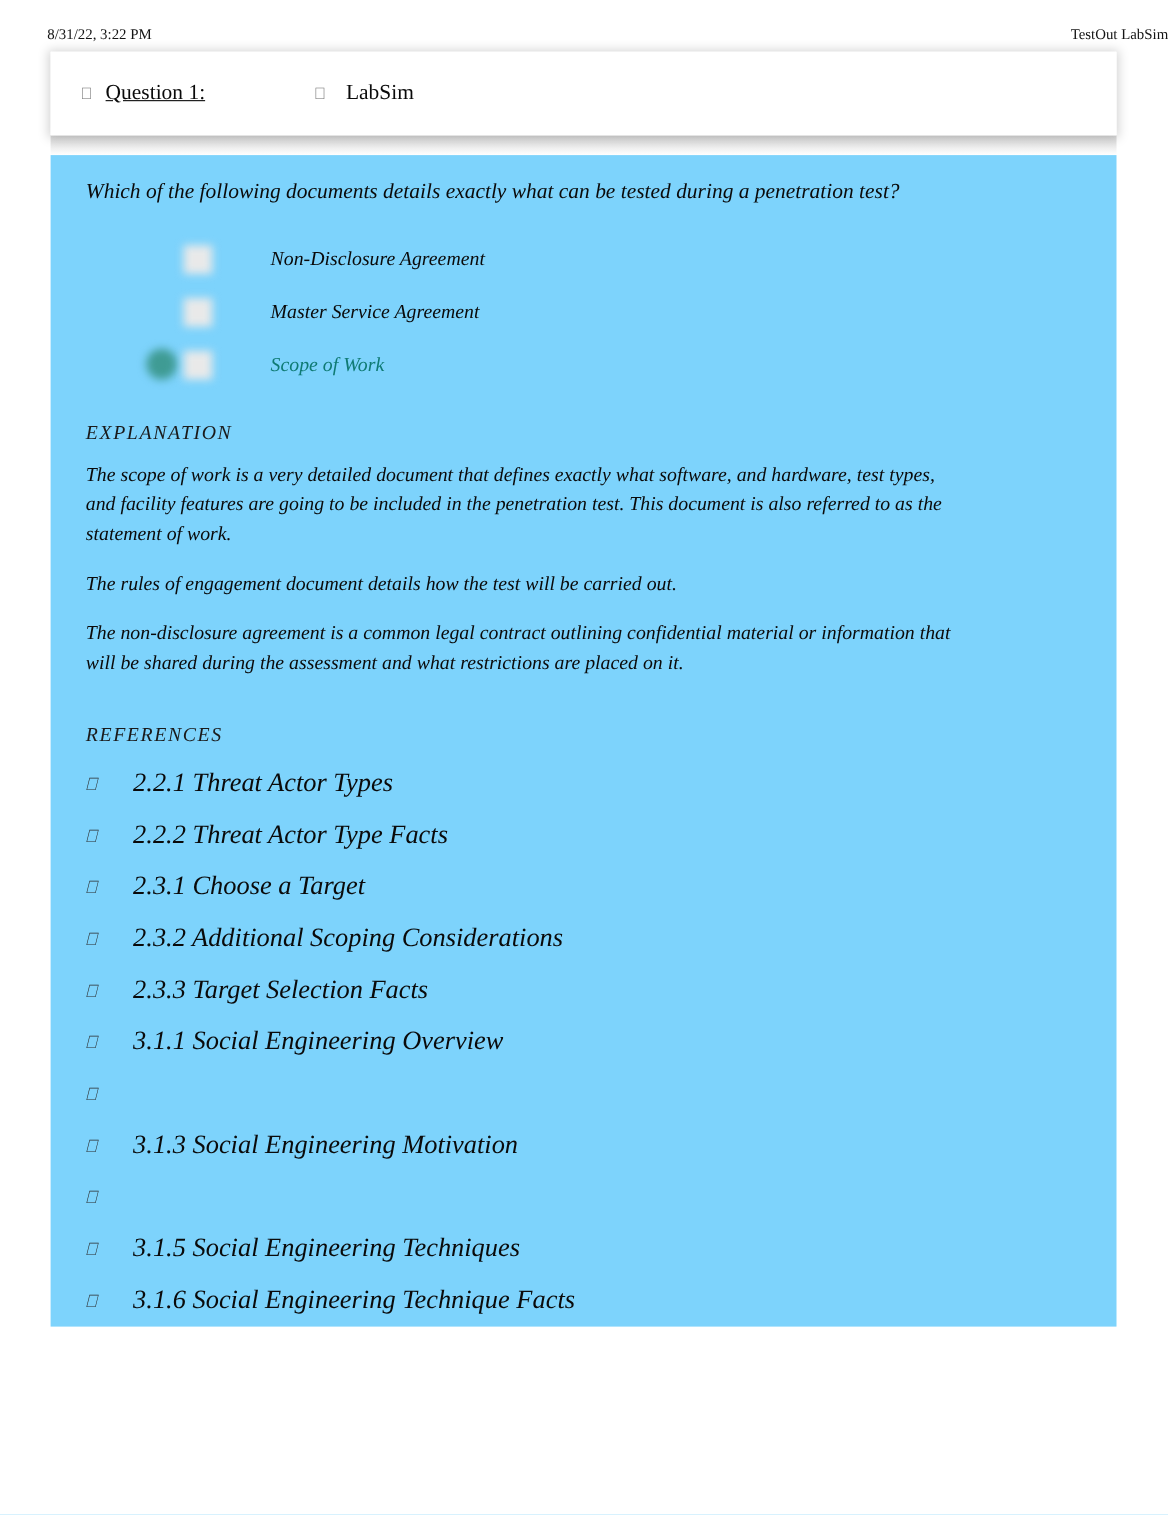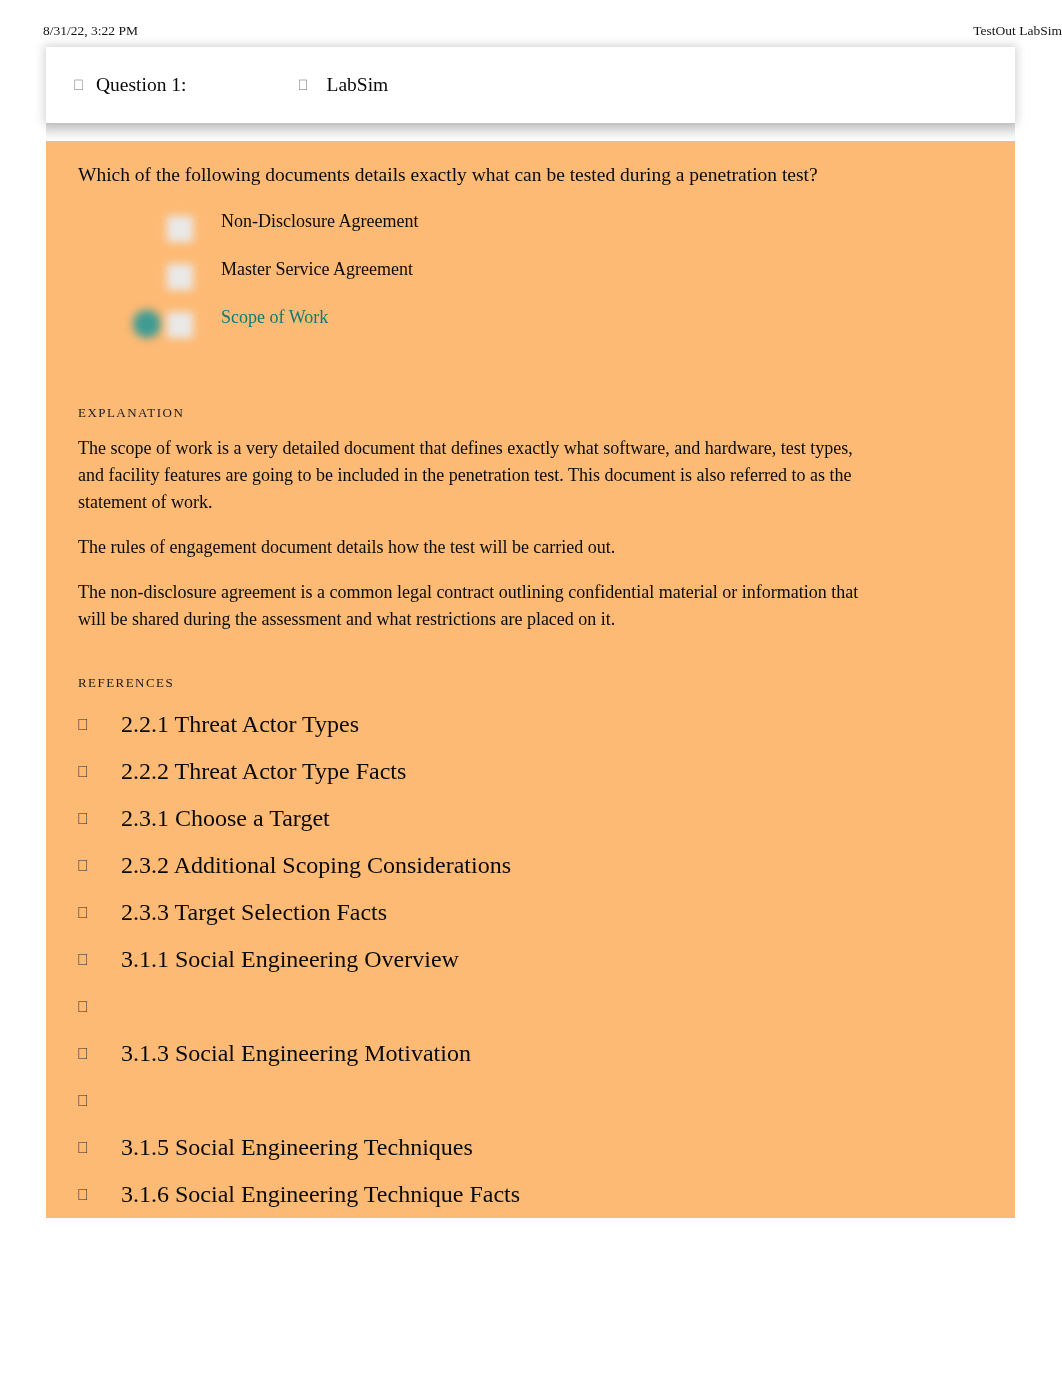--- a/index.html
+++ b/index.html
@@ -61,21 +61,21 @@
     font-size:15px;
     color:#6b6b6b;
     width:22px;
     display:inline-block;
   }
   .q-header .hdr-label {
     font-size:19.5px;
     color:#0a0a0a;
     white-space:nowrap;
   }
-  .q-header .slot-question { margin-right:12px; }
+  .q-header .slot-question { margin-right:0;text-decoration:underline; }
   .q-header .gap-cell { width:100px; }
   .q-header .status-icon {
     font-family:"DejaVu Sans",sans-serif;
     font-size:15px;
     color:#6b6b6b;
     width:28px;
     display:inline-block;
   }
 
   
@@ -83,39 +83,41 @@
     height:18px;
     background:linear-gradient(to bottom,#d7d7d7 0%,#e4e4e4 40%,#f4f4f4 75%,#ffffff 100%);
     position:relative;
     z-index:1;
   }
 
   
   .q-body {
     position:relative;
     padding:20px 30px 0 32px;
-    background:#fdba74;
+    background:#7dd3fc;
     z-index:2;
+    font-style:italic;
   }
 
   .question-text {
     font-size:19.5px;
     line-height:1.45;
     color:#0a0a0a;
     margin:0 0 22px 0;
     max-width:790px;
   }
 
   
   .options { margin:0 0 0 0; padding:0; list-style:none; }
   .option-row {
     display:flex;
-    align-items:flex-start;
+    align-items:center;
     height:48px;
     padding-left:55px;
+    gap:25px;
   }
   .radio-slot {
     position:relative;
     width:88px;
     height:34px;
     flex:0 0 88px;
   }
   .radio-dot {
     position:absolute;
     left:0px; top:3px;
@@ -138,24 +140,24 @@
   }
   .option-label {
     font-size:18px;
     color:#0a0a0a;
     white-space:nowrap;
   }
   .option-row.selected .option-label { color:#0f7a73; }
 
   
   .section-heading {
-    font-size:13px;
+    font-size:18px;
     letter-spacing:1.45px;
     color:#1a1a1a;
-    margin:50px 0 14px 0;
+    margin:28px 0 14px 0;
     font-family:"Liberation Serif","DejaVu Serif",serif;
   }
   .section-heading.refs { margin-top:42px; margin-bottom:10px; }
 
   .para {
     font-size:18px;
     line-height:1.5;
     color:#0a0a0a;
     margin:0 0 18px 0;
     max-width:800px;

